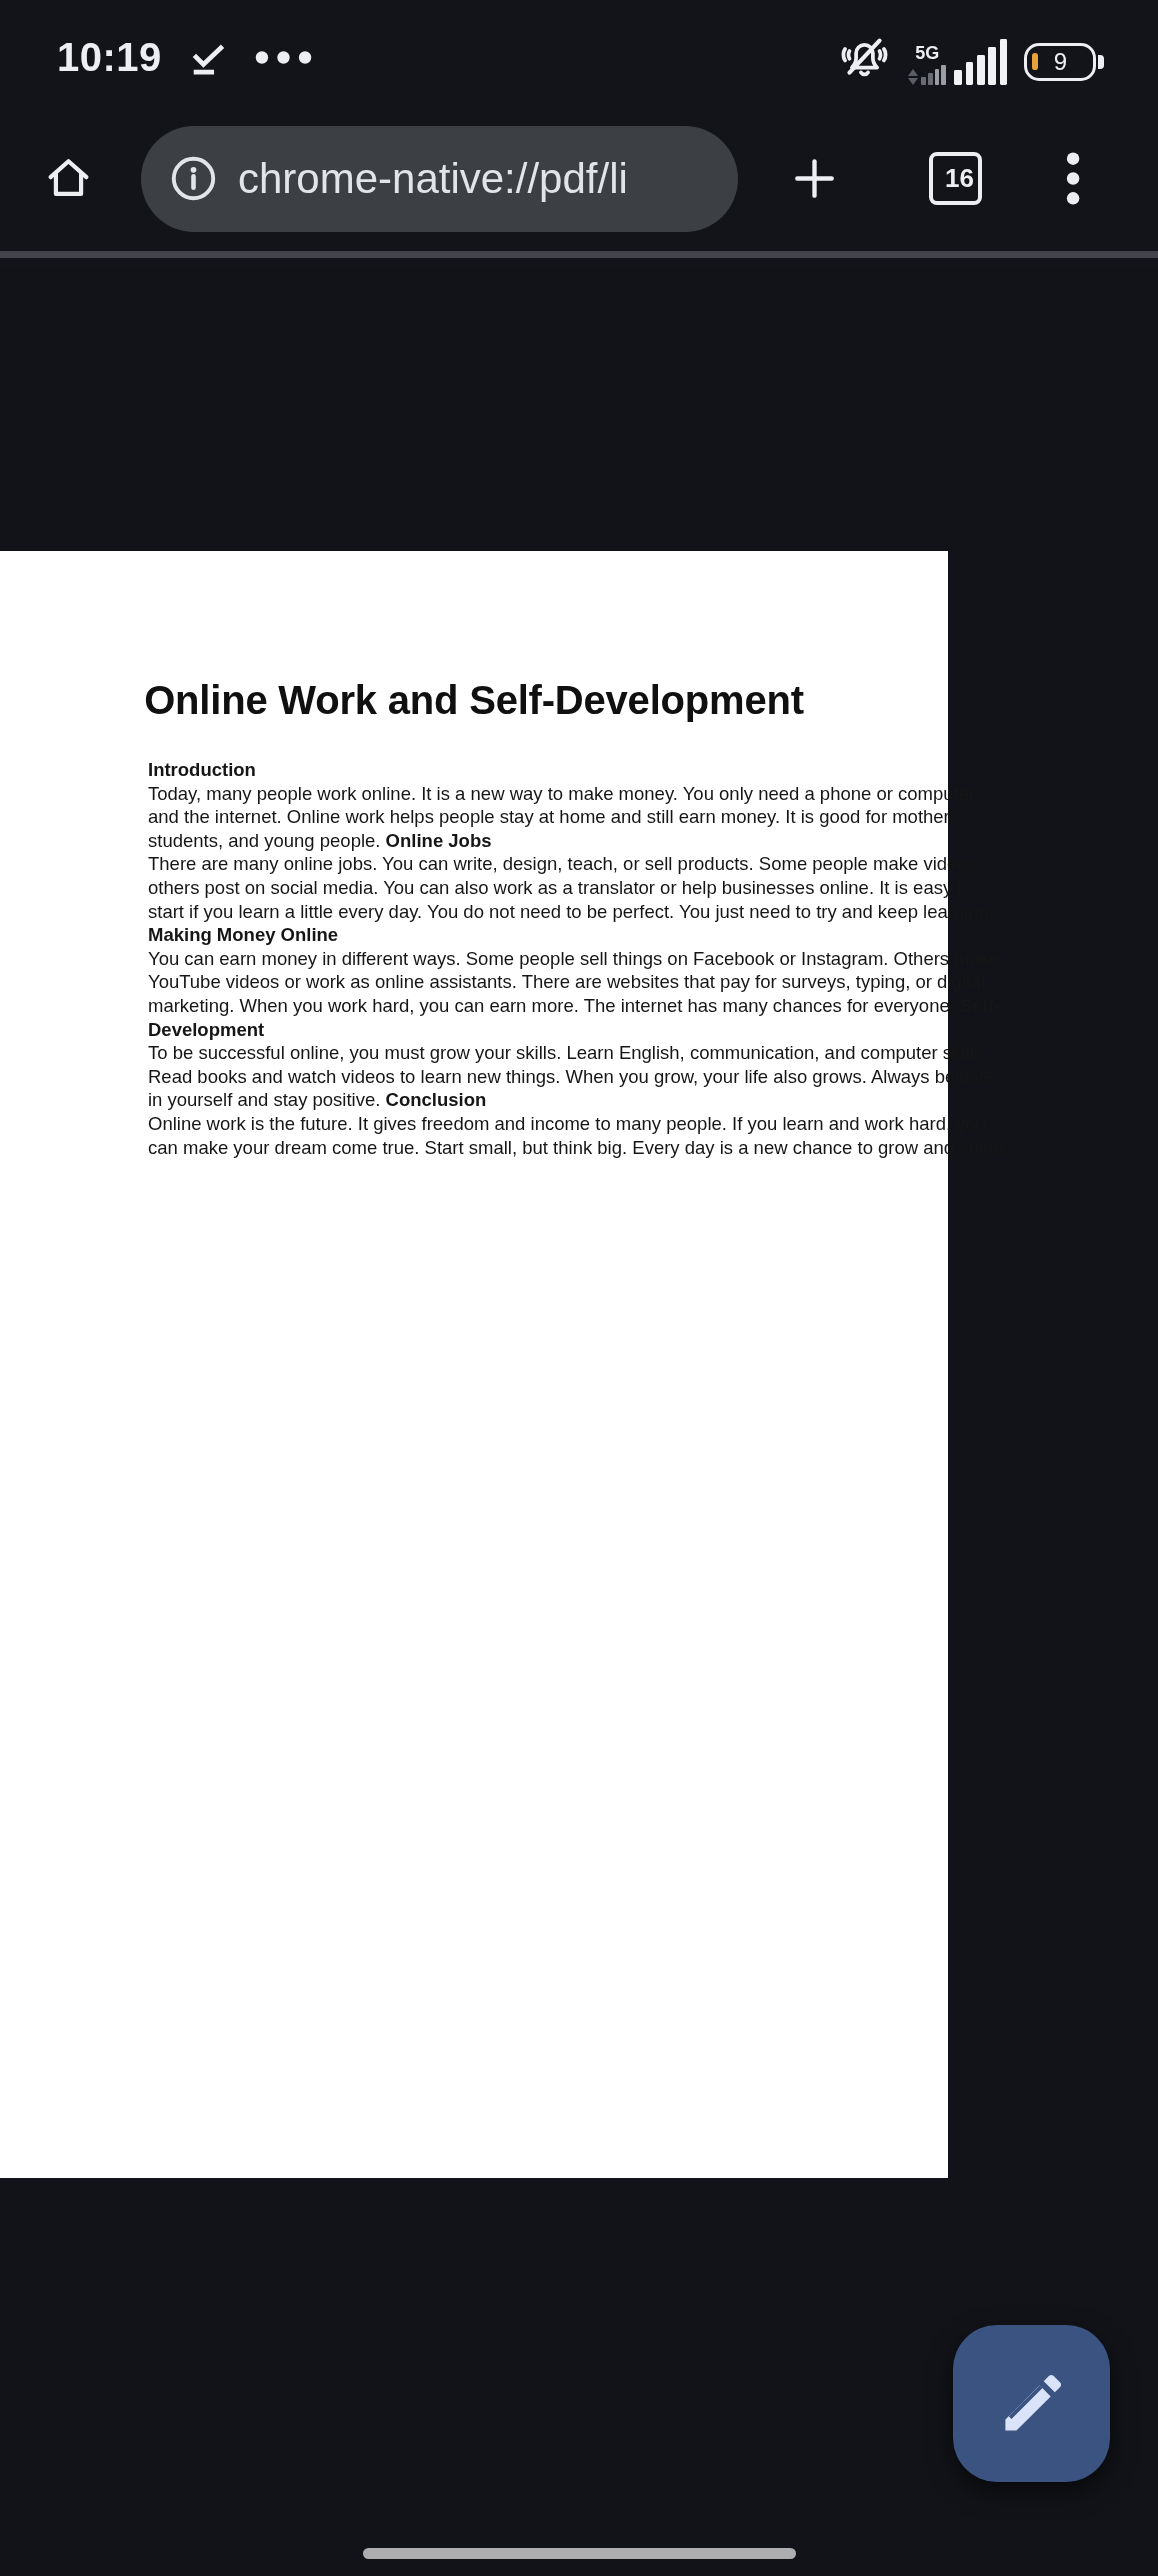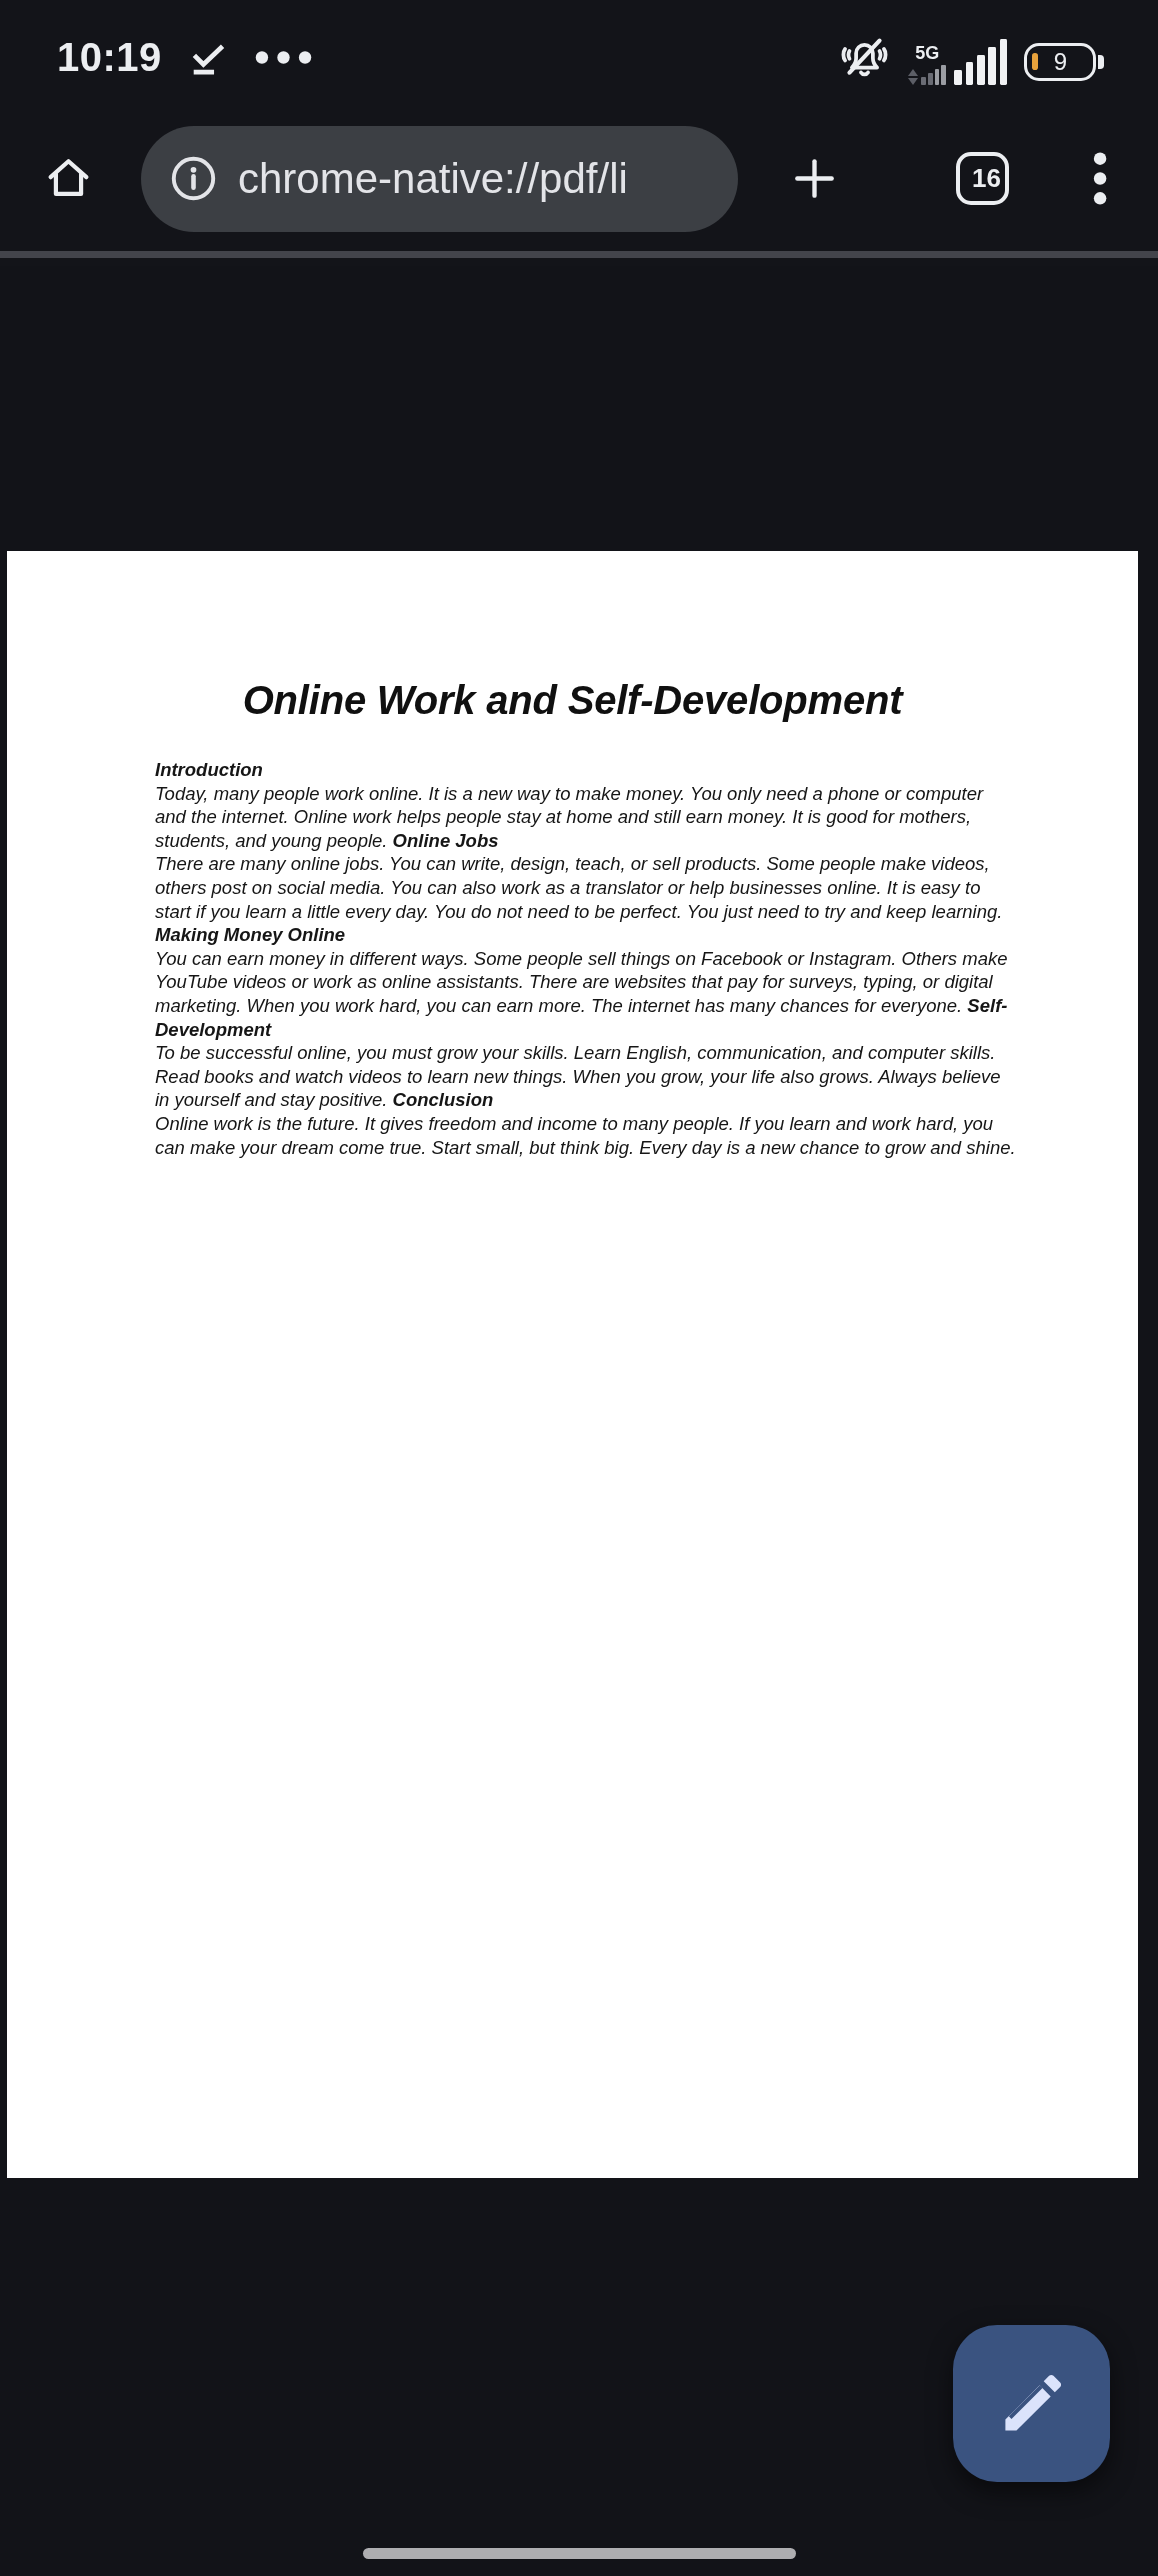--- a/index.html
+++ b/index.html
@@ -36,29 +36,29 @@
   .battery-num{ color:#eceef1; font-size:24px; font-weight:500; }
   .battery-nub{ width:5.7px; height:14.2px; background:#eceef1; border-radius:0 3.8px 3.8px 0; margin-left:1.9px; }
 
   
   .toolbar{ position:absolute; top:106px; left:0; width:1159px; height:152px;
     display:flex; align-items:center; padding:0 0 0 42px; border-bottom:7.6px solid #43444b; }
   .url-pill{ margin-left:46px; width:597px; height:106px; background:#3c3f44; border-radius:53px;
     display:flex; align-items:center; padding:12px 25px; overflow:hidden; }
   .url-text{ color:#e3e4e8; font-size:42px; font-weight:400; margin-left:17px; white-space:nowrap; overflow:hidden; }
   .icon-btn{ display:flex; align-items:center; justify-content:center; }
-  .tab-switcher{ margin-left:114px; width:53px; height:53px; border:4.7px solid #eceef1; border-radius:15px;
+  .tab-switcher{ margin-left:87px; width:53px; height:53px; border:4.7px solid #eceef1; border-radius:8px;
     display:flex; align-items:center; justify-content:center;padding-left:8px; }
   .tab-count{ color:#eceef1; font-size:26px; font-weight:700; }
   .plus-btn{ margin-left:49px; }
   .kebab-btn{ margin-left:84px; }
 
   
   .pdf-viewport{ position:absolute; top:266px; left:0; width:1159px; height:2310px; background:#121318; }
-  .pdf-page{ position:absolute; top:285px; left:7px; width:1131px; height:1627px; background:#ffffff;font-style:italic; }
+  .pdf-page{ position:absolute; top:285px; left:0; width:948px; height:1627px; background:#ffffff; }
   .pdf-title{ padding-top:127px; text-align:center; color:#101010; font-size:40px; font-weight:700; letter-spacing:-0.2px; }
   .pdf-body{ margin:35px 0 0 148px; width:861px; color:#161616; font-size:18.5px; line-height:23.6px;
     text-align:left; }
   .pdf-body b{ font-weight:700;margin-top:12px; }
 
   
   .fab{ position:absolute; left:953px; top:2325px; width:157px; height:157px; border-radius:44px;
     background:#3a5380; display:flex; align-items:center; justify-content:center;
     box-shadow:0 9.5px 25px rgba(0,0,0,.5); }
 

